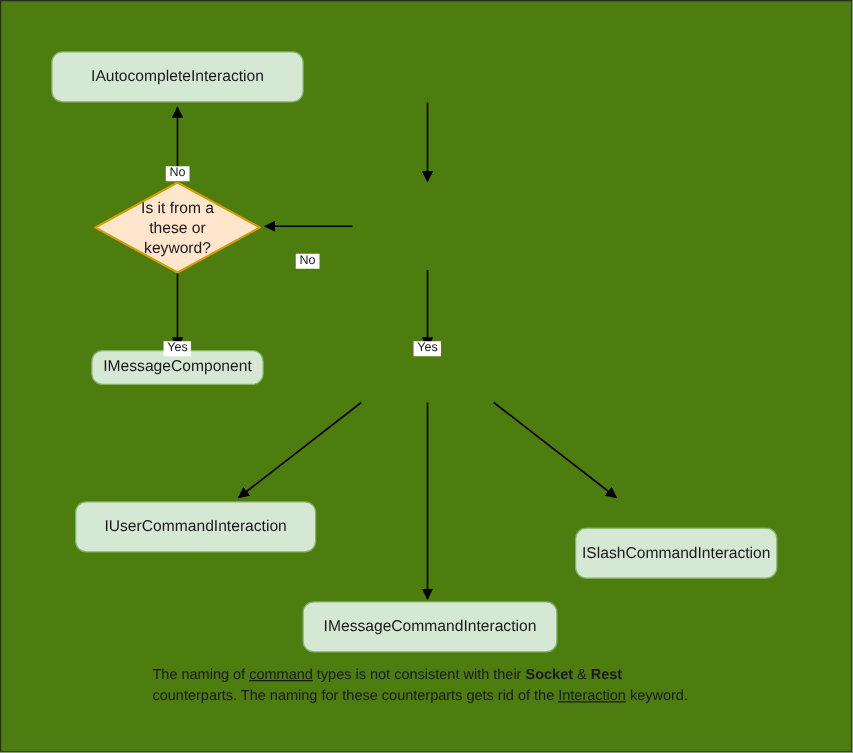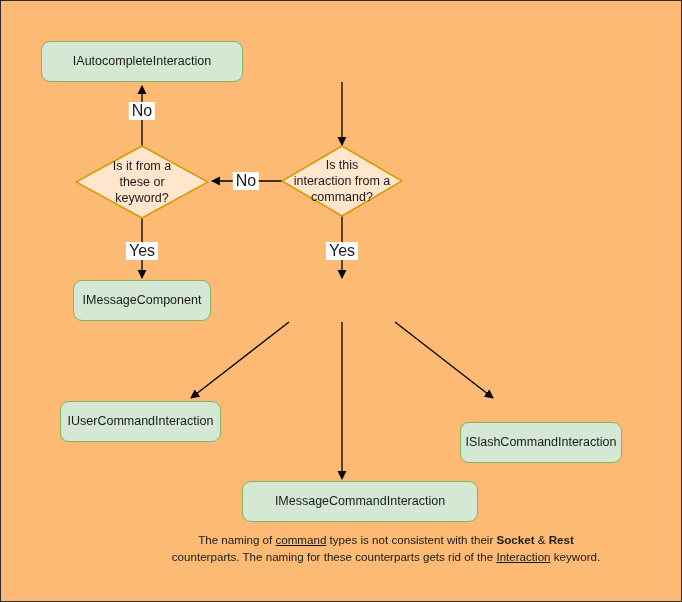--- a/index.html
+++ b/index.html
@@ -8,21 +8,21 @@
     padding: 0;
     background: #ffffff;
   }
   body {
     font-family: "Liberation Sans", sans-serif;
   }
   #canvas {
     position: relative;
     width: 682px;
     height: 602px;
-    background: #fdba74;
+    background: #4d7c0f;
     border: 1px solid #2b2b2b;
     box-sizing: border-box;
     overflow: hidden;
   }
   #edge-layer {
     position: absolute;
     left: 0;
     top: 0;
     width: 682px;
     height: 602px;
@@ -62,39 +62,39 @@
   .diamond-label {
     position: relative;
     z-index: 1;
     font-size: 12.5px;
     line-height: 1.3;
   }
   .edge-label {
     position: absolute;
     background: #ffffff;
     color: #1a1a1a;
-    font-size: 16px;
+    font-size: 10px;
     line-height: 1;
     padding: 1px 3px;
     z-index: 4;
     white-space: nowrap;
     transform: translate(-50%, -50%);
     text-align: center;
+    margin-top: 28px;
   }
   .caption {
     position: absolute;
     left: 121px;
     top: 531px;
     width: 440px;
-    text-align: center;
+    text-align: left;
     font-size: 11.6px;
     line-height: 1.45;
     color: #1a1a1a;
     z-index: 3;
-    margin-left: 44px;
   }
   .caption .u { text-decoration: underline; }
   .caption .b { font-weight: bold; }
 </style>
 </head>
 <body>
 
 <div id="canvas">
 
   <svg id="edge-layer" viewBox="0 0 682 602" width="682" height="602" xmlns="http://www.w3.org/2000/svg">
@@ -130,41 +130,31 @@
     <svg class="diamond-shape" viewBox="0 0 134 74" preserveAspectRatio="none" xmlns="http://www.w3.org/2000/svg">
       <polygon points="67,1 133,37 67,73 1,37" fill="#ffe6cc" stroke="#d79b00" stroke-width="1.6"></polygon>
     </svg>
     <div class="diamond-label">
       <div>Is it from a</div>
       <div>these or</div>
       <div>keyword?</div>
     </div>
   </div>
 
-  <div class="node node-diamond" style="left:280px; top:144px; width:122px; height:72px;">
-    <svg class="diamond-shape" viewBox="0 0 122 72" preserveAspectRatio="none" xmlns="http://www.w3.org/2000/svg">
-      <polygon points="61,1 121,36 61,71 1,36" fill="#ffe6cc" stroke="#d79b00" stroke-width="1.6"></polygon>
-    </svg>
-    <div class="diamond-label">
-      <div>Is this</div>
-      <div>interaction from a</div>
-      <div>command?</div>
-    </div>
-  </div>
 
-  <div class="node node-box" style="left:72px; top:279px; width:138px; height:41px;">
+  <div class="node node-box" style="left:72px; top:279px; width:138px; height:28px;">
     <span>IMessageComponent</span>
   </div>
 
 
-  <div class="node node-box" style="left:59px; top:400px; width:161px; height:41px;">
+  <div class="node node-box" style="left:59px; top:400px; width:193px; height:41px;">
     <span>IUserCommandInteraction</span>
   </div>
 
-  <div class="node node-box" style="left:241px; top:480px; width:236px; height:41px;">
+  <div class="node node-box" style="left:241px; top:480px; width:204px; height:41px;">
     <span>IMessageCommandInteraction</span>
   </div>
 
   <div class="node node-box" style="left:459px; top:400px; width:162px; height:41px;margin-top:21px;">
     <span>ISlashCommandInteraction</span>
   </div>
 
   <div class="edge-label" style="left:141px; top:110px;">No</div>
 
   <div class="edge-label" style="left:245px; top:180px;">No</div>

